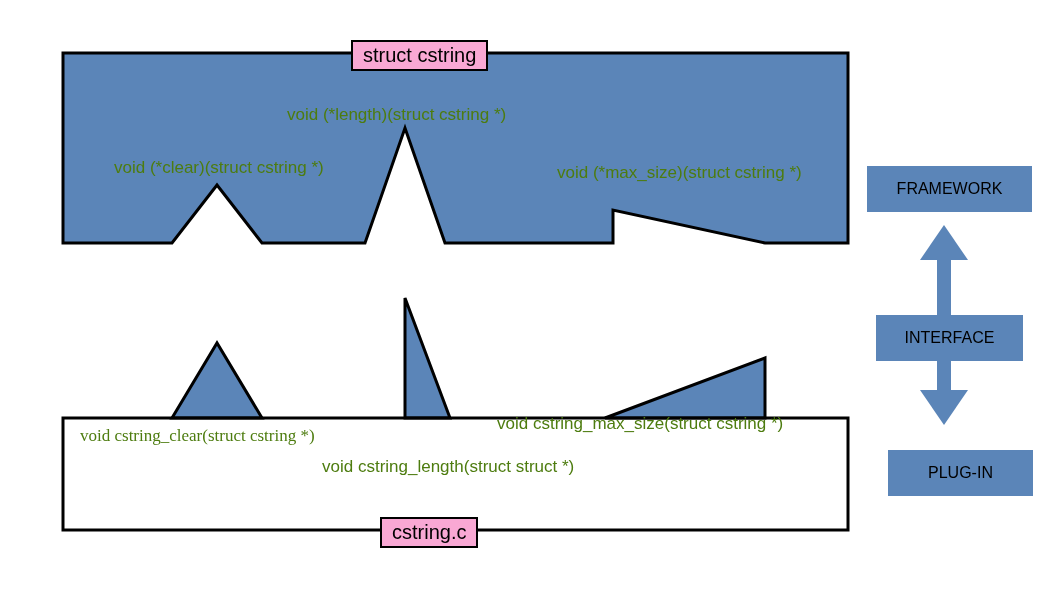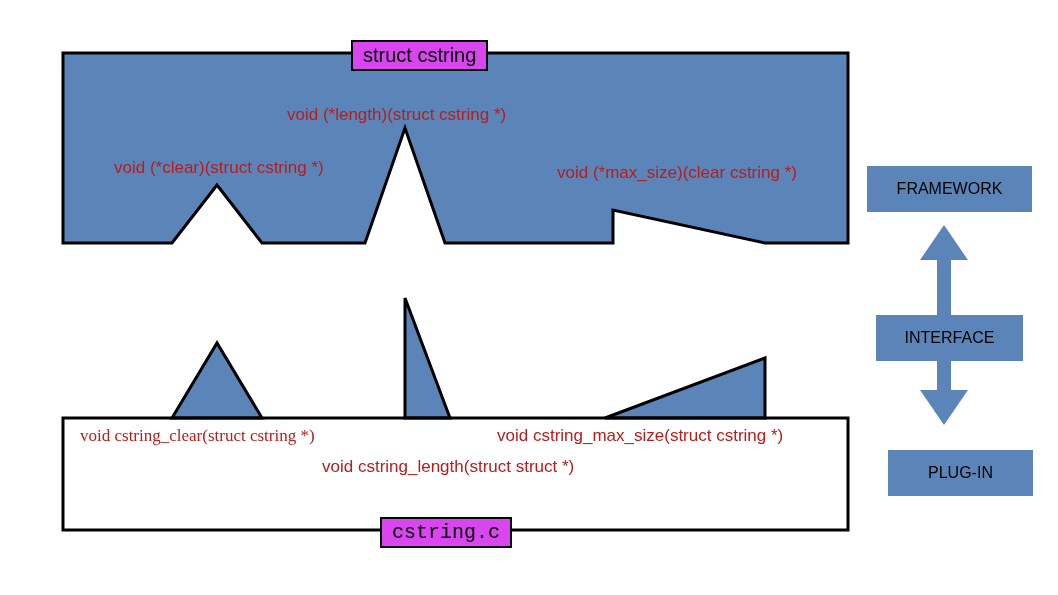--- a/index.html
+++ b/index.html
@@ -13,41 +13,41 @@
     position: relative;
   }
   .canvas {
     position: absolute;
     left: 0; top: 0;
     width: 1058px; height: 595px;
   }
   svg { display: block; }
   .label {
     position: absolute;
-    background: #d946ef;
+    background: #f9a8d4;
     border: 2px solid #000;
     font-size: 20px;
     padding: 2px 10px;
     white-space: nowrap;
     font-weight: 400;
     text-align: right;
   }
   .side-label {
     position: absolute;
     background: #5b85b8;
     font-size: 16px;
     padding: 14px 10px;
     white-space: nowrap;
     text-align: center;
   }
   .fn {
     position: absolute;
     font-size: 17px;
     white-space: nowrap;
-    color: #b91c1c;
+    color: #4d7c0f;
   }
 </style>
 </head>
 <body>
 
 <div class="canvas">
 
 <svg width="1058" height="595" viewBox="0 0 1058 595">
 
   <path d="
@@ -79,27 +79,27 @@
     <rect x="937" y="252" width="14" height="148"></rect>
 
     <polygon points="944,225 920,260 968,260"></polygon>
 
     <polygon points="944,425 920,390 968,390"></polygon>
   </g>
 </svg>
 
 <div class="label" style="left:351px; top:40px;">struct cstring</div>
 
-<div class="label" style="left:380px; top:517px;font-family:Liberation Mono, monospace;">cstring.c</div>
+<div class="label" style="left:380px; top:517px;">cstring.c</div>
 
 <div class="fn" style="left:114px; top:158px;">void (*clear)(struct cstring *)</div>
 <div class="fn" style="left:287px; top:105px;">void (*length)(struct cstring *)</div>
-<div class="fn" style="left:557px; top:163px;">void (*max_size)(clear cstring *)</div>
+<div class="fn" style="left:557px; top:163px;">void (*max_size)(struct cstring *)</div>
 
 <div class="fn" style="left:80px; top:426px;font-family:Liberation Serif, serif;">void cstring_clear(struct cstring *)</div>
 <div class="fn" style="left:322px; top:457px;">void cstring_length(struct struct *)</div>
-<div class="fn" style="left:497px; top:426px;">void cstring_max_size(struct cstring *)</div>
+<div class="fn" style="left:497px; top:414px;">void cstring_max_size(struct cstring *)</div>
 
 <div class="side-label" style="left:867px; top:166px; width:165px;">FRAMEWORK</div>
 <div class="side-label" style="left:888px; top:450px; width:145px;">PLUG-IN</div>
 <div class="side-label" style="left:876px; top:315px; width:147px;">INTERFACE</div>
 
 </div>
 
 </body></html>

